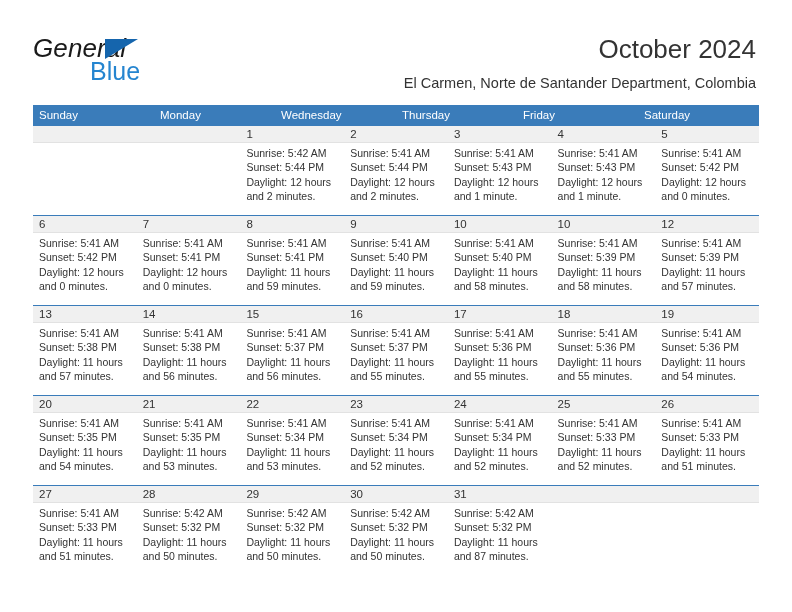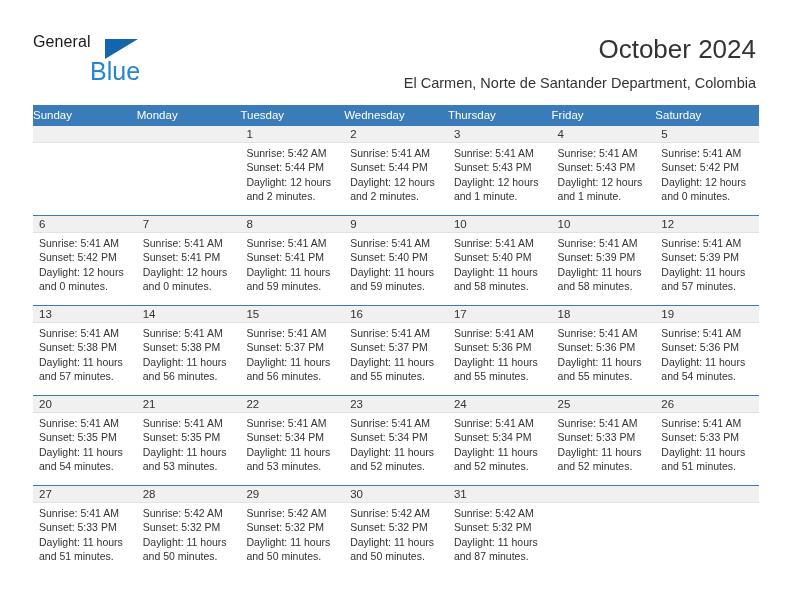--- a/index.html
+++ b/index.html
@@ -33,24 +33,25 @@
     position: absolute;
     left: 33px;
     top: 33px;
     width: 180px;
     height: 52px;
   }
   .logo-general {
     position: absolute;
     left: 0;
     top: 0;
-    font-size: 16px;
+    font-size: 26px;
     letter-spacing: 0.1px;
     color: #1a1a1a;
     font-family: "Liberation Sans", sans-serif;
+    font-style: italic;
   }
   .logo-triangle {
     position: absolute;
     left: 72px;
     top: 6px;
     width: 0;
     height: 0;
     border-left: 33px solid #1565ad;
     border-bottom: 20px solid transparent;
   }
@@ -92,20 +93,21 @@
     display: flex;
     width: 100%;
     background: #3a7cba;
     height: 20px;
   }
   .weekday {
     flex: 1 1 0;
     color: #ffffff;
     font-size: 11.5px;
     line-height: 20px;
+    padding-left: 6px;
     box-sizing: border-box;
     white-space: nowrap;
     overflow: hidden;
   }
   .week-row {
     display: flex;
     width: 100%;
     border-top: 1px solid #3a7cba;
     height: 90px;
     box-sizing: border-box;
@@ -155,21 +157,20 @@
       <span class="logo-blue">Blue</span>
     </div>
     <div class="title">October 2024</div>
     <div class="subtitle">El Carmen, Norte de Santander Department, Colombia</div>
   </div>
 
   <div class="calendar">
     <div class="weekday-row">
       <div class="weekday">Sunday</div>
       <div class="weekday">Monday</div>
-      <div class="weekday">Tuesday</div>
       <div class="weekday">Wednesday</div>
       <div class="weekday">Thursday</div>
       <div class="weekday">Friday</div>
       <div class="weekday">Saturday</div>
     </div>
 
     <div class="week-row">
       <div class="day-cell empty">
         <div class="day-number-band">
             <span class="day-number"></span>

